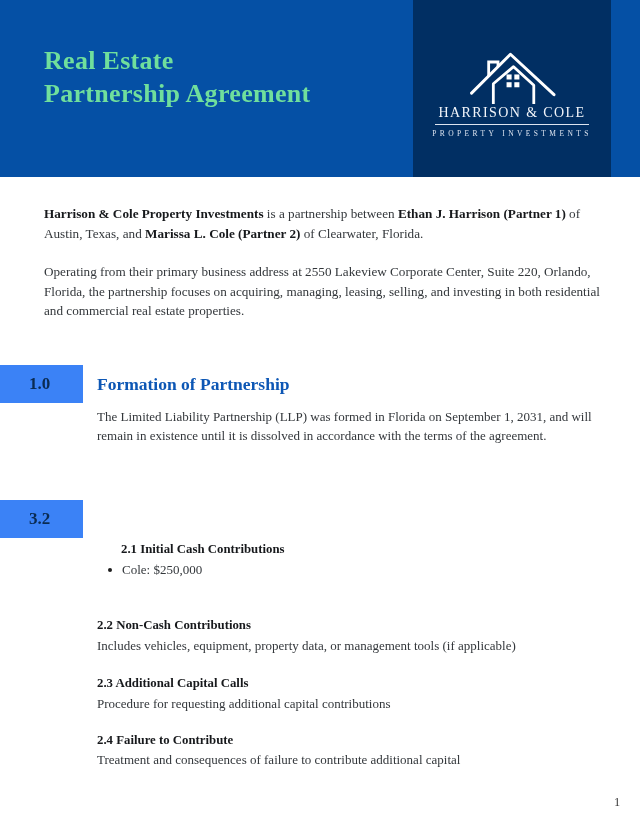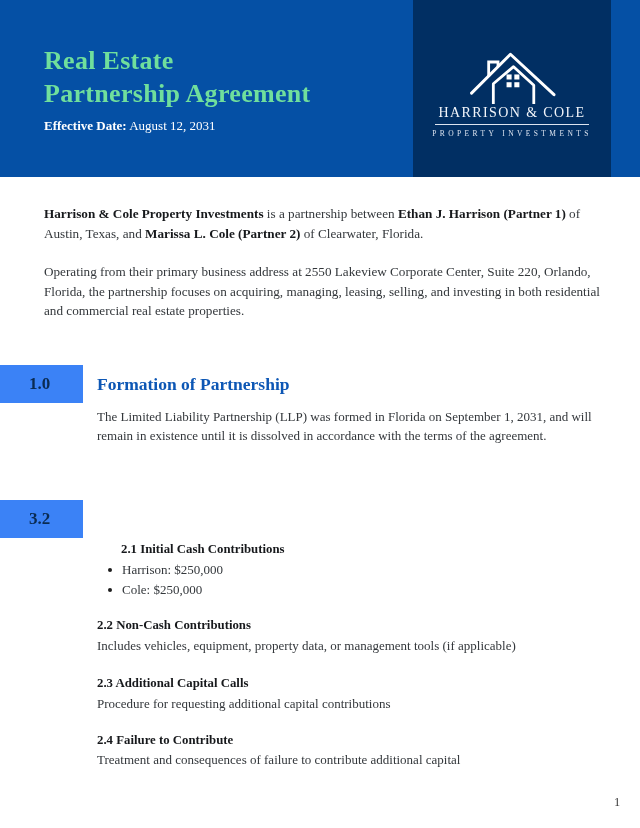--- a/index.html
+++ b/index.html
@@ -59,21 +59,20 @@
 <div class="page">
 
   <div class="hdr">
     <div class="hdr-navy"></div>
 
     <div class="doc-title">
       <div>Real Estate</div>
       <div>Partnership Agreement</div>
     </div>
 
-    <div class="eff-date"><span class="lbl">Effective Date:</span><span> August 12, 2031</span></div>
 
     <div class="logo">
       <span>
         <svg width="94" height="56" viewBox="0 0 120 72" fill="none">
           <polyline points="30,37 30,18 42,18 42,24" stroke="#ffffff" stroke-width="3.6" stroke-linejoin="miter"></polyline>
           <polyline points="8,58 58,8 114,60" stroke="#ffffff" stroke-width="3.8" stroke-linecap="round" stroke-linejoin="round"></polyline>
           <polyline points="36,72 36,46 62,24 88,48 88,72" stroke="#ffffff" stroke-width="3.6" stroke-linejoin="round"></polyline>
           <rect x="53" y="34" width="6.5" height="6.5" fill="#ffffff"></rect>
           <rect x="63" y="34" width="6.5" height="6.5" fill="#ffffff"></rect>
           <rect x="53" y="44" width="6.5" height="6.5" fill="#ffffff"></rect>
@@ -91,21 +90,20 @@
   <div class="para p2">Operating from their primary business address at 2550 Lakeview Corporate Center, Suite 220, Orlando, Florida, the partnership focuses on acquiring, managing, leasing, selling, and investing in both residential and commercial real estate properties.</div>
 
   <div class="badge badge1">1.0</div>
   <div class="sec-title sec1-title">Formation of Partnership</div>
   <div class="sec-body sec1-body">The Limited Liability Partnership (LLP) was formed in Florida on September 1, 2031, and will remain in existence until it is dissolved in accordance with the terms of the agreement.</div>
 
   <div class="badge badge2">3.2</div>
 
   <div class="sub-h s21h">2.1 Initial Cash Contributions</div>
   <ul class="blist">
-    <li>Harrison: $250,000</li>
     <li>Cole: $250,000</li>
   </ul>
 
   <div class="sub-h s22h">2.2 Non-Cash Contributions</div>
   <div class="sub-b s22b">Includes vehicles, equipment, property data, or management tools (if applicable)</div>
 
   <div class="sub-h s23h">2.3 Additional Capital Calls</div>
   <div class="sub-b s23b">Procedure for requesting additional capital contributions</div>
 
   <div class="sub-h s24h">2.4 Failure to Contribute</div>

